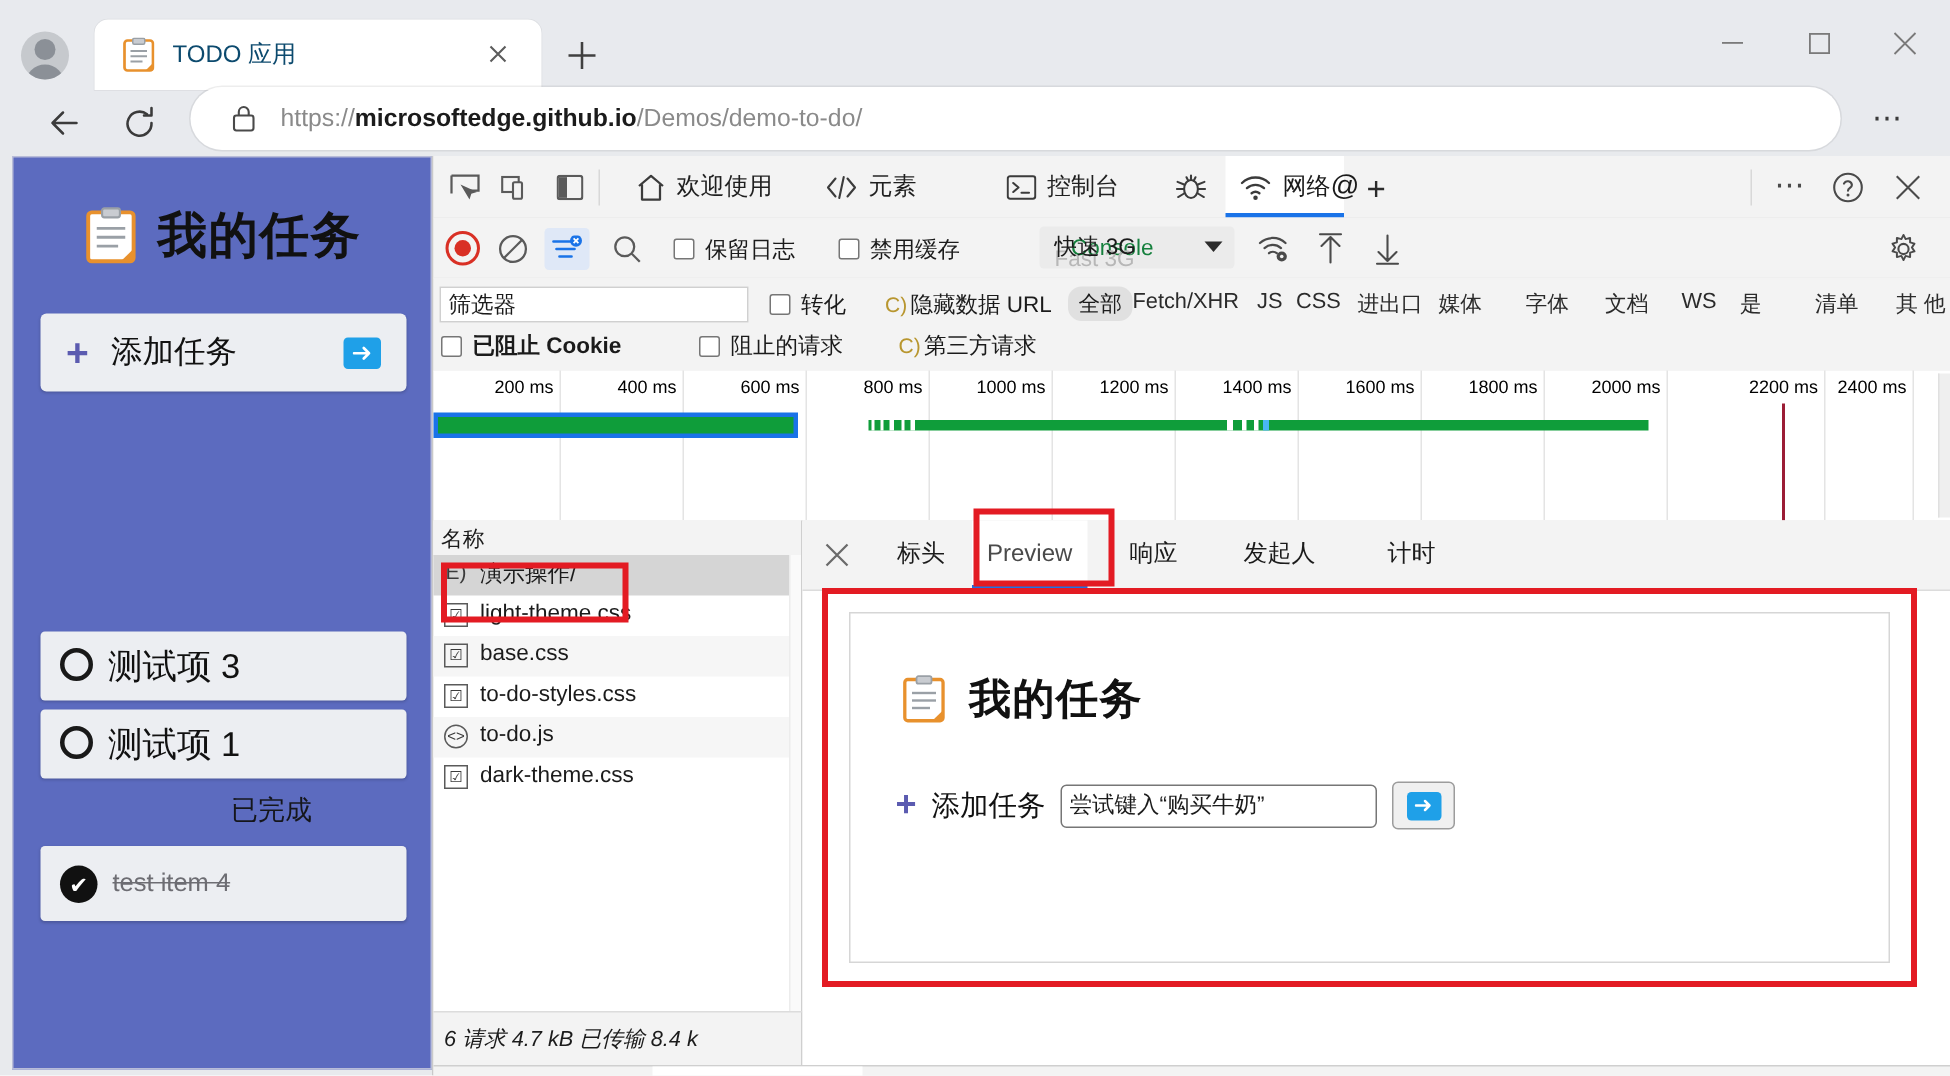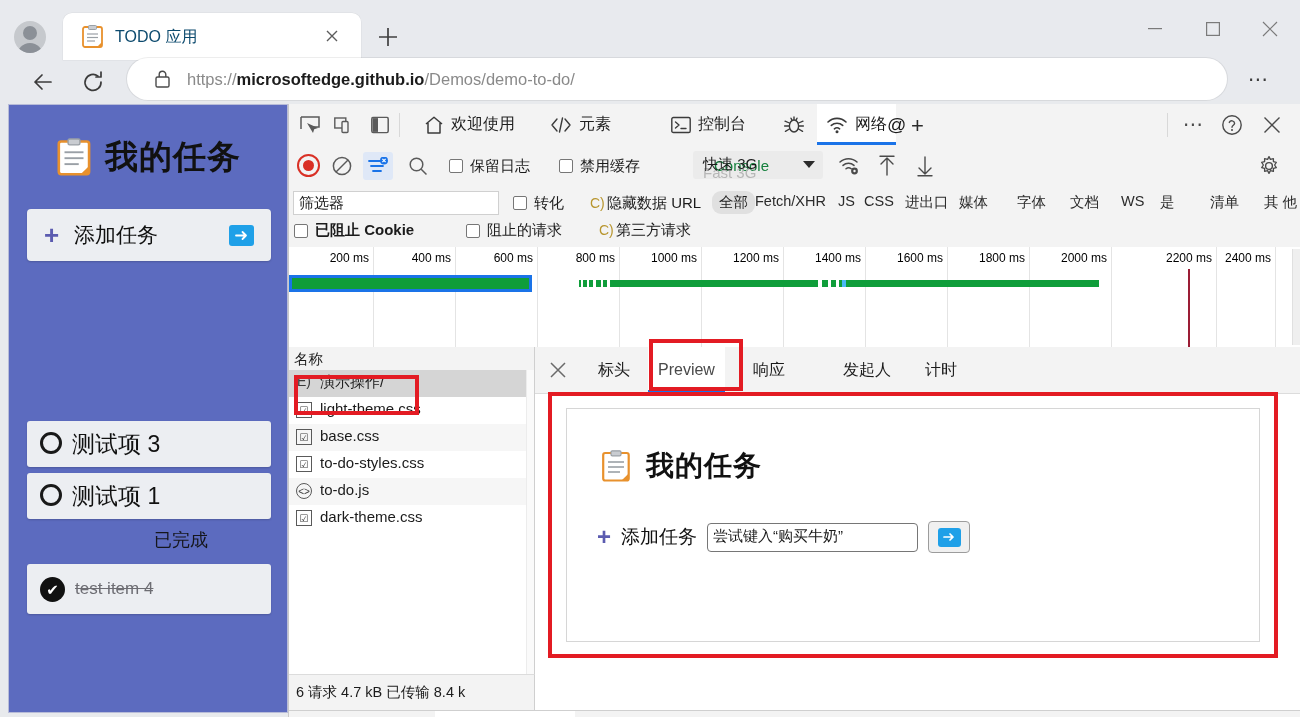--- a/index.html
+++ b/index.html
@@ -178,21 +178,21 @@
   .rl-row.alt{background:#f6f6f6;}
   .rl-scroll{position:absolute;right:0;top:23px;width:7px;height:304px;background:#fafafa;border-left:1px solid #ececec;}
 
   .redbox{position:absolute;border:4px solid #e31b23;box-sizing:border-box;}
   #rb-request{left:294px;top:375px;width:125px;height:40px;}
   #rb-preview{left:649px;top:339px;width:94px;height:52px;}
   #rb-panel{left:548px;top:392px;width:730px;height:266px;}
 
   
   .sb{position:absolute;left:0;top:570px;width:246px;height:36px;background:#f3f3f3;border-top:1px solid #dcdcdc;
-      border-right:1px solid #cfcfcf;box-sizing:border-box;}
+      border-right:1px solid #cfcfcf;box-sizing:border-box;font-style:italic;}
   .sb span{position:absolute;left:7px;top:8px;font-size:14.5px;color:#1b1b1b;white-space:nowrap;}
 
   
   .dp{position:absolute;left:246px;top:243px;width:765px;height:363px;background:#fff;}
   .dp-tabs{position:absolute;left:0;top:0;width:765px;height:46px;background:#f3f3f3;border-bottom:1px solid #dcdcdc;}
   .dp-x{position:absolute;left:12px;top:12px;width:22px;height:22px;color:#6a6a6a;}
   .dptab{position:absolute;top:0;height:46px;line-height:46px;font-size:16px;color:#1b1b1b;white-space:nowrap;}
   .dptab.act{background:#fff;color:#4a4a4a;padding:0 10px;}
   .dptab.act::after{content:"";position:absolute;left:0;bottom:0;width:100%;height:3px;background:#1a73e8;}
   #dpt-headers{left:63px;}
@@ -608,21 +608,21 @@
     <div class="dp">
       <div class="dp-tabs">
         <div class="dp-x">
           <svg width="22" height="22" viewBox="0 0 22 22">
               <path d="M4 4 L18 18 M18 4 L4 18" stroke="currentColor" stroke-width="1.5" fill="none"></path>
             </svg>
         </div>
         <div class="dptab" id="dpt-headers">标头</div>
         <div class="dptab act" style="left:113px">Preview</div>
         <div class="dptab" style="left:218px">响应</div>
-        <div class="dptab" style="left:308px">发起人</div>
+        <div class="dptab" style="left:294px">发起人</div>
         <div class="dptab" style="left:390px">计时</div>
       </div>
     </div>
 
     <div class="drw">
       <div class="drwtab" id="dw-console">控制台</div>
       <div class="drwtab" id="dw-issues">问题</div>
       <div class="drwtab act" id="dw-netcond">网络条件</div>
 
     </div>

